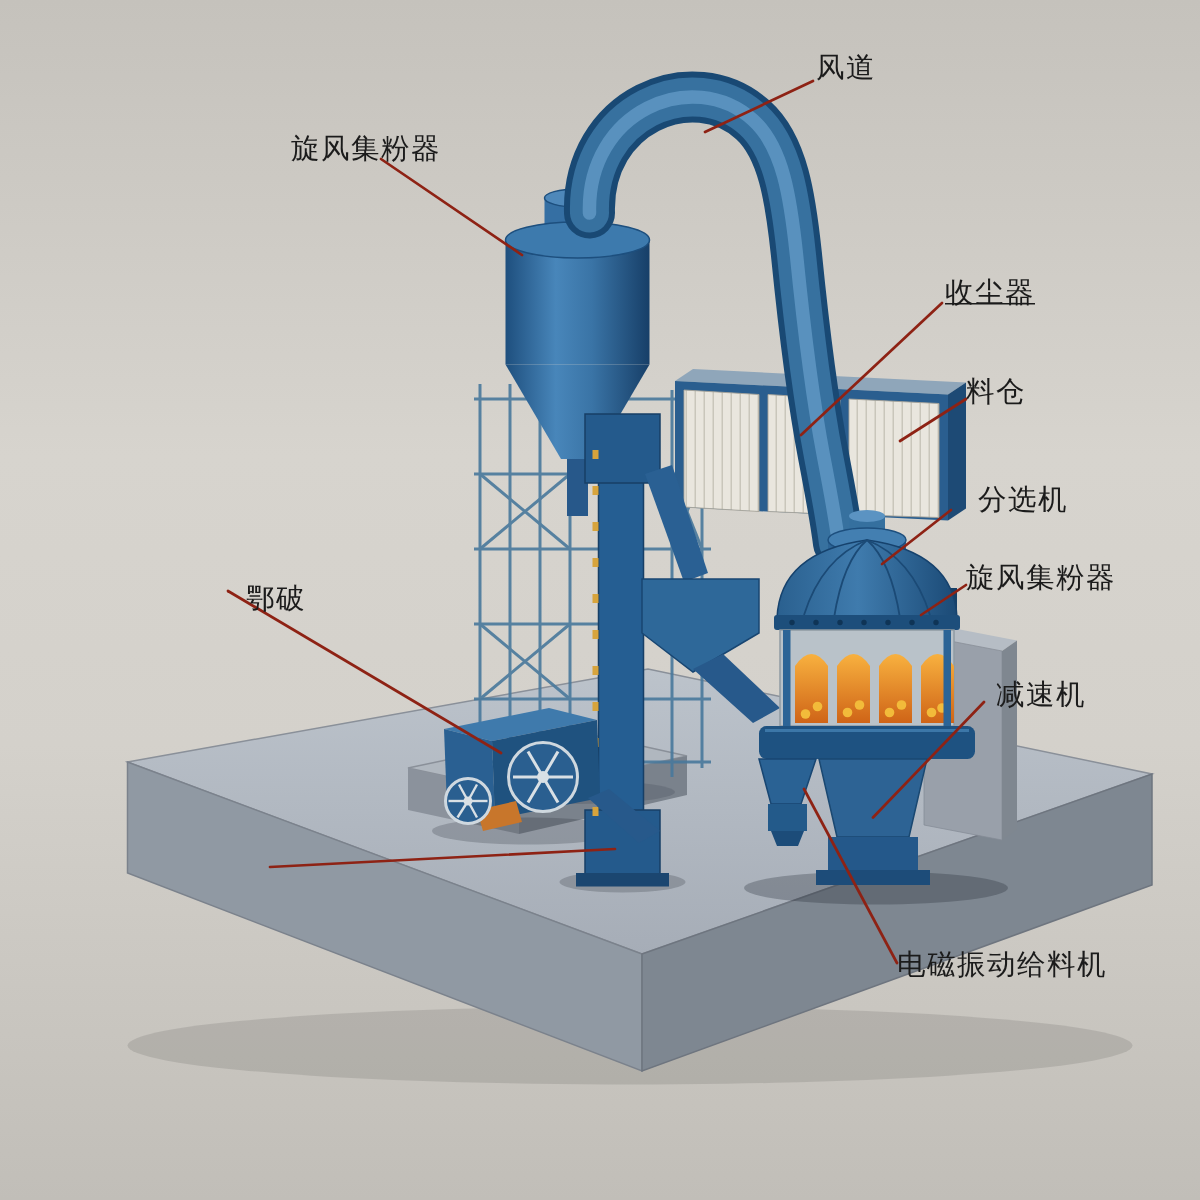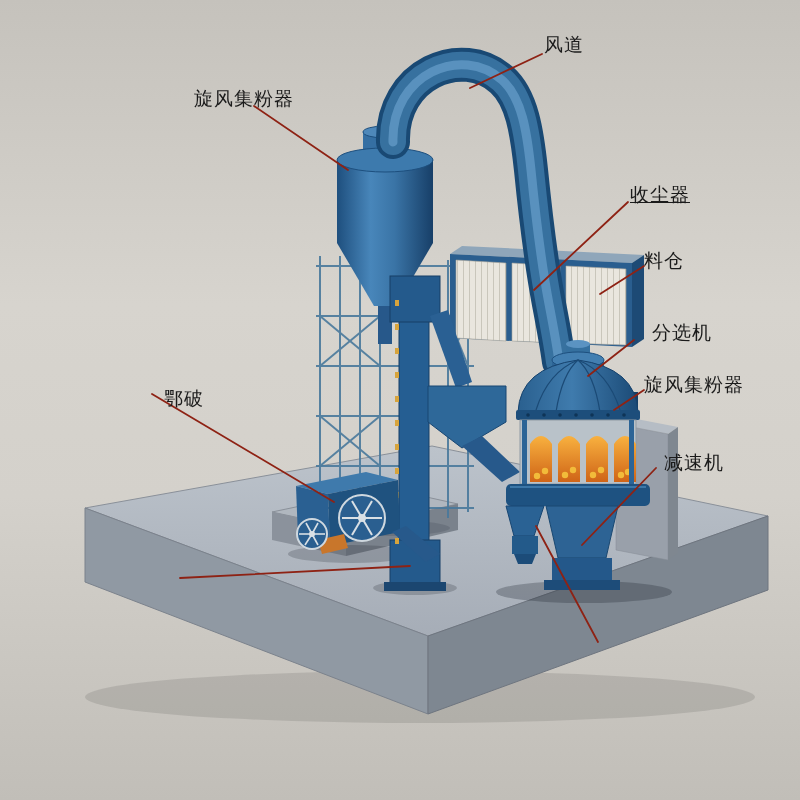--- a/index.html
+++ b/index.html
@@ -263,15 +263,16 @@
   </g>
 </svg>
 
 <div class="lbl" style="left:544px;top:32px;">风道</div>
 <div class="lbl" style="left:150px;top:86px;margin-left:44px;">旋风集粉器</div>
 <div class="lbl" style="left:630px;top:182px;text-decoration:underline;">收尘器</div>
 <div class="lbl" style="left:644px;top:248px;text-align:center;">料仓</div>
 <div class="lbl" style="left:652px;top:320px;">分选机</div>
 <div class="lbl" style="left:644px;top:372px;">旋风集粉器</div>
 <div class="lbl" style="left:664px;top:450px;">减速机</div>
+<div class="lbl" style="left:598px;top:630px;">电磁振动给料机</div>
 <div class="lbl" style="left:116px;top:386px;margin-left:48px;">鄂破</div>
 
 </div>
 
 </body></html>

